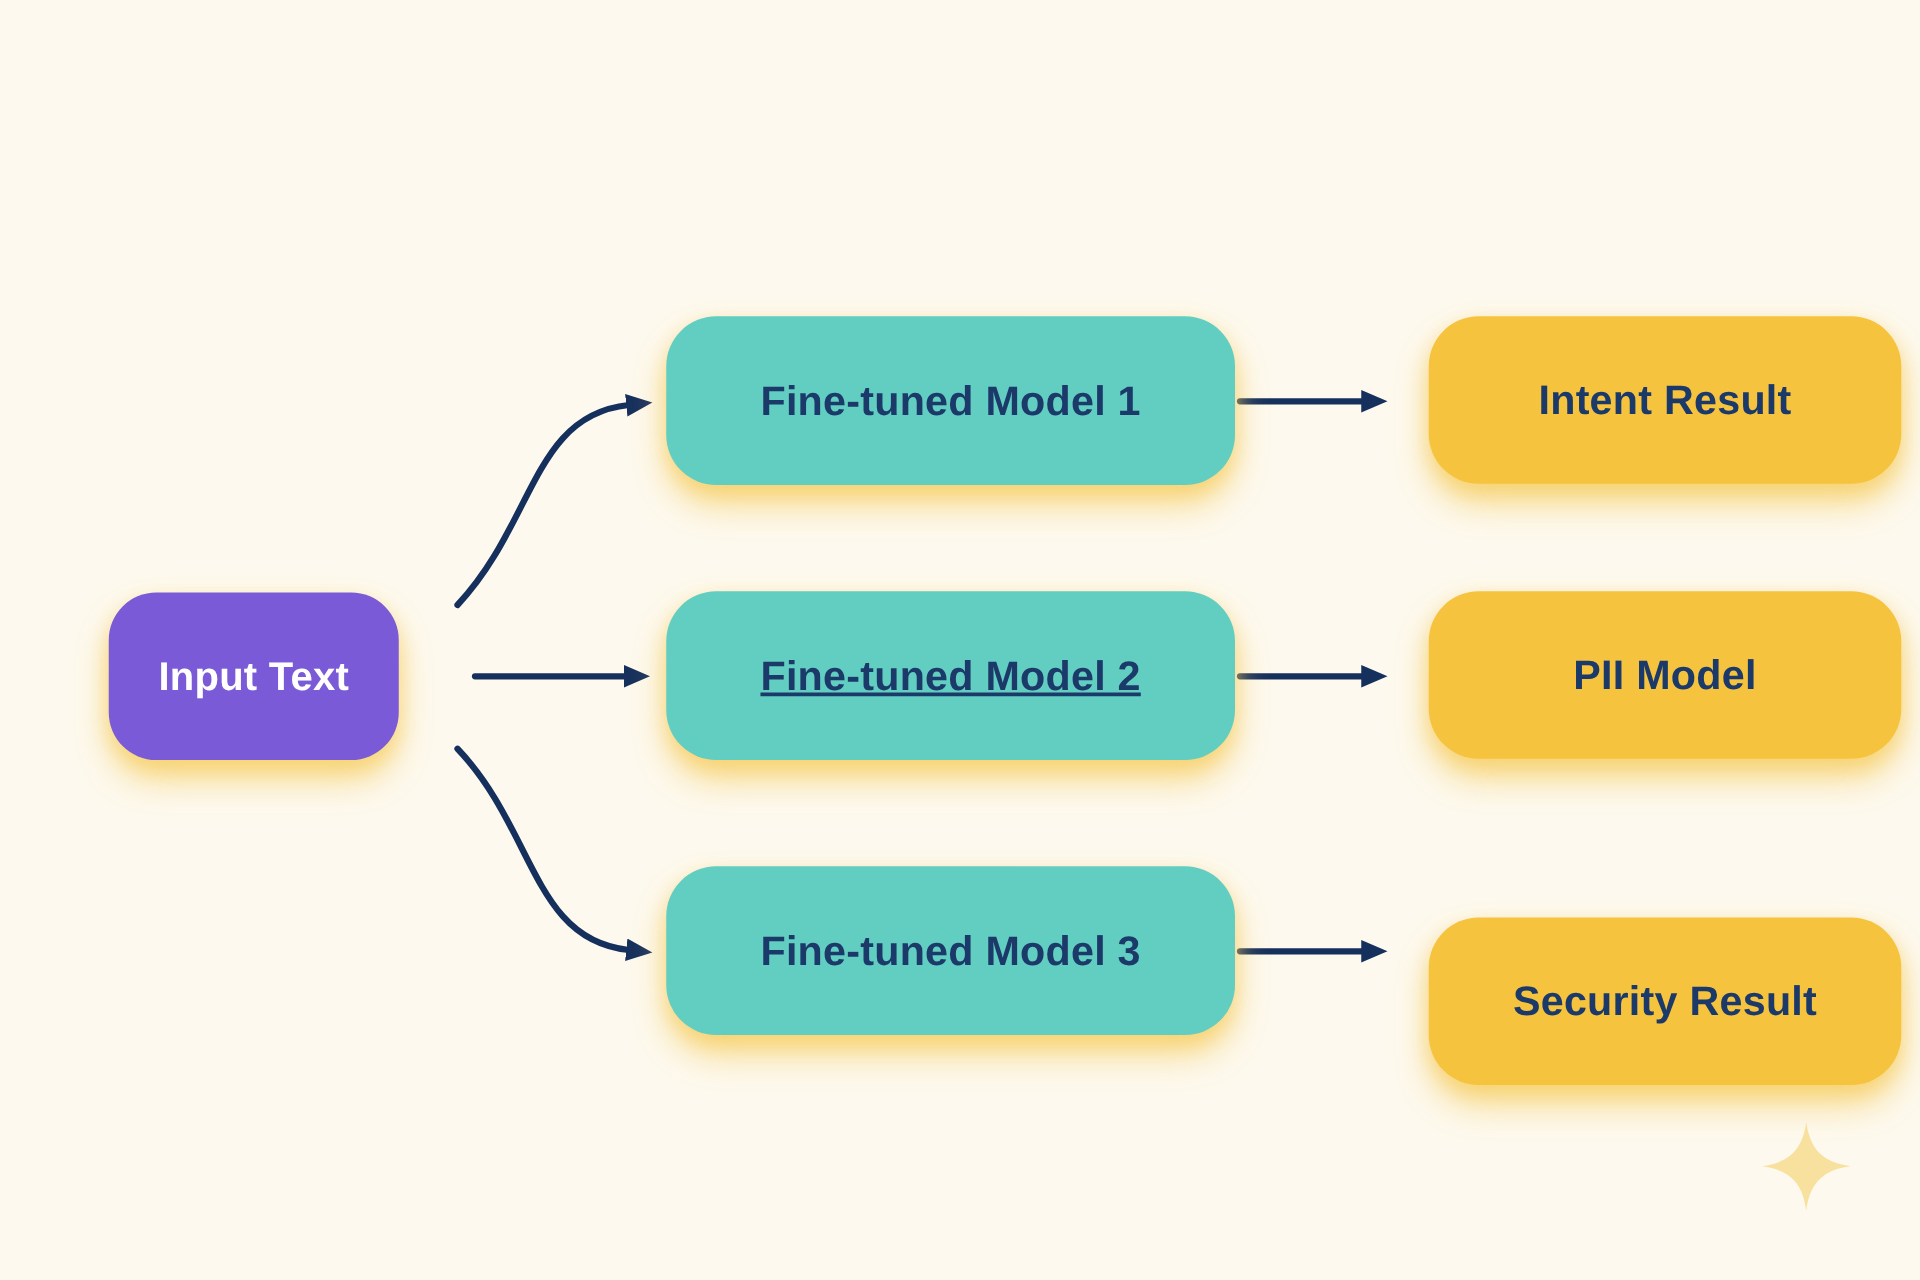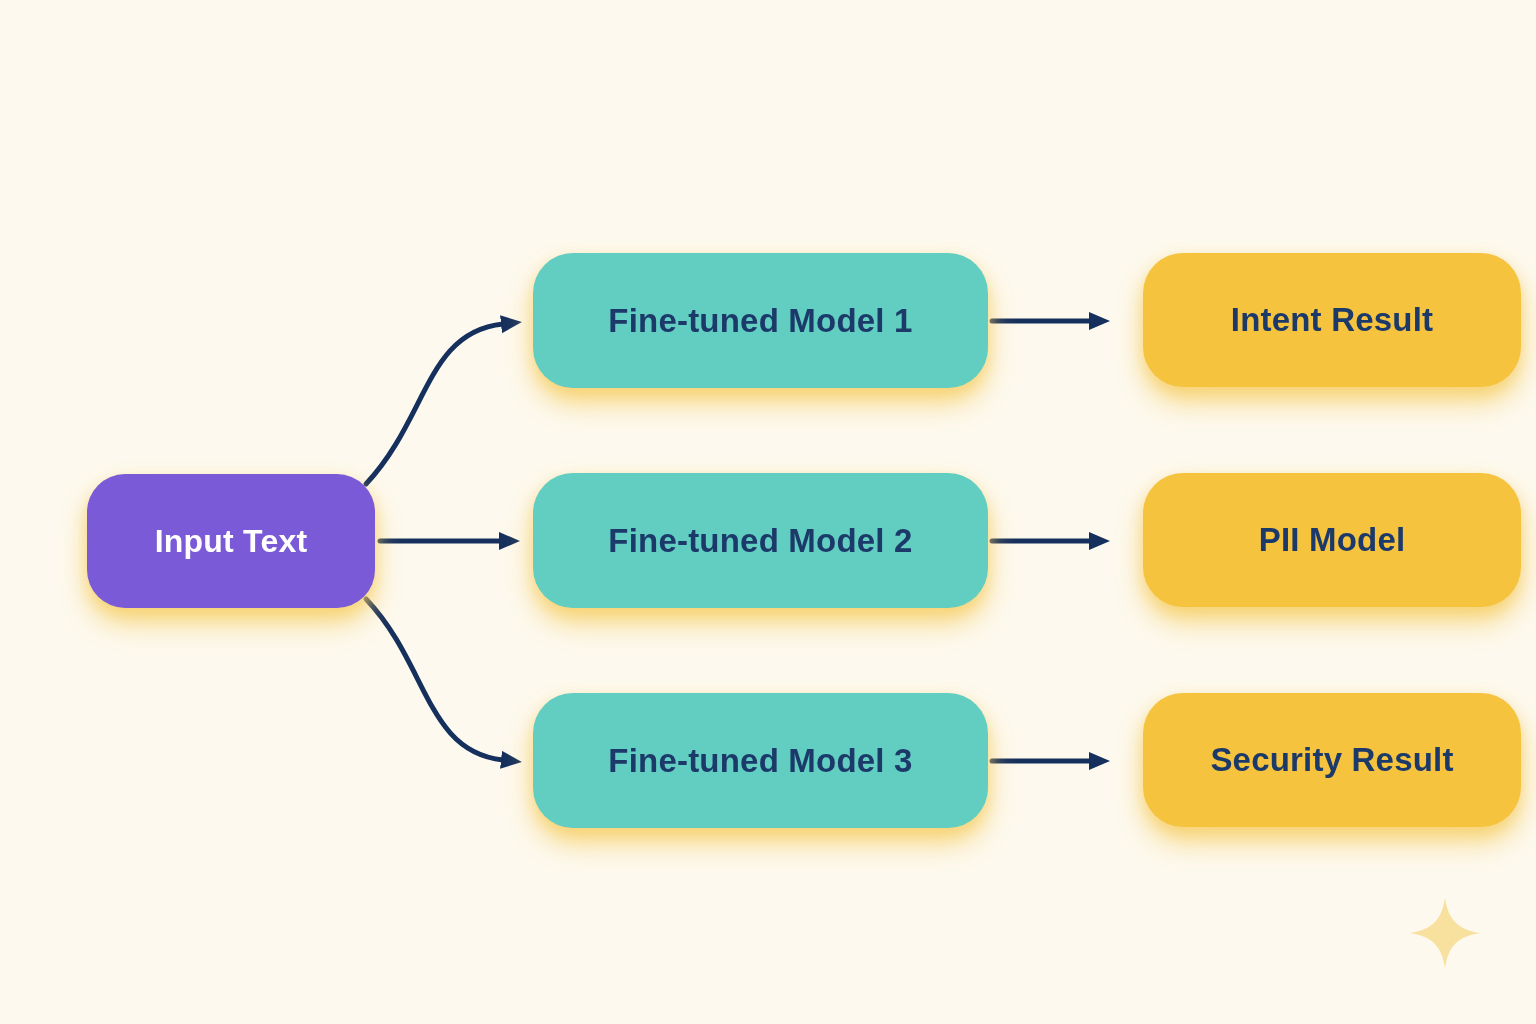--- a/index.html
+++ b/index.html
@@ -32,40 +32,40 @@
     justify-content:center;
     font-weight:700;
     font-size:33px;
     letter-spacing:0.2px;
     color:var(--text_dark);
     border-radius:40px;
     box-shadow:0 16px 28px -2px rgba(246,205,95,0.8), 0 6px 14px rgba(246,205,95,0.45);
     text-align:center;
   }
   .node-input{
-    left:87px;top:474px;width:288px;height:134px;
+    left:87px;top:474px;width:232px;height:134px;
     background:var(--input_fill);
     color:var(--text_light);
     font-size:32px;
     border-radius:38px;
   }
   .node-model{
     background:var(--model_fill);
     left:533px;width:455px;height:135px;
   }
   .node-model-1{top:253px;}
-  .node-model-2{top:473px;}
+  .node-model-2{top:473px;text-decoration:underline;}
   .node-model-3{top:693px;justify-content:center;}
   .node-result{
     background:var(--result_fill);
     left:1117px;width:378px;height:134px;margin-left:26px;
   }
   .node-result-1{top:253px;}
   .node-result-2{top:473px;}
-  .node-result-3{top:693px;}
+  .node-result-3{top:734px;}
   svg.arrows{
     position:absolute;left:0;top:0;
     width:1536px;height:1024px;
     pointer-events:none;
   }
   svg.arrows path.edge{
     stroke:var(--arrow);
     stroke-width:5;
     fill:none;
     stroke-linecap:round;

